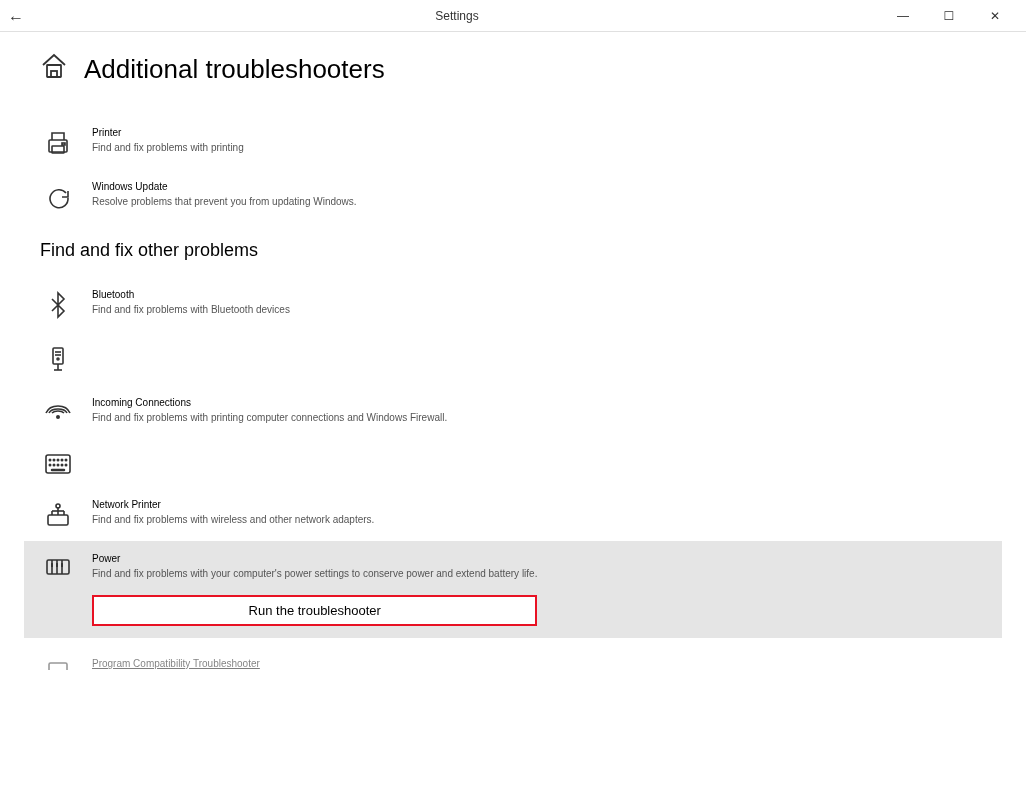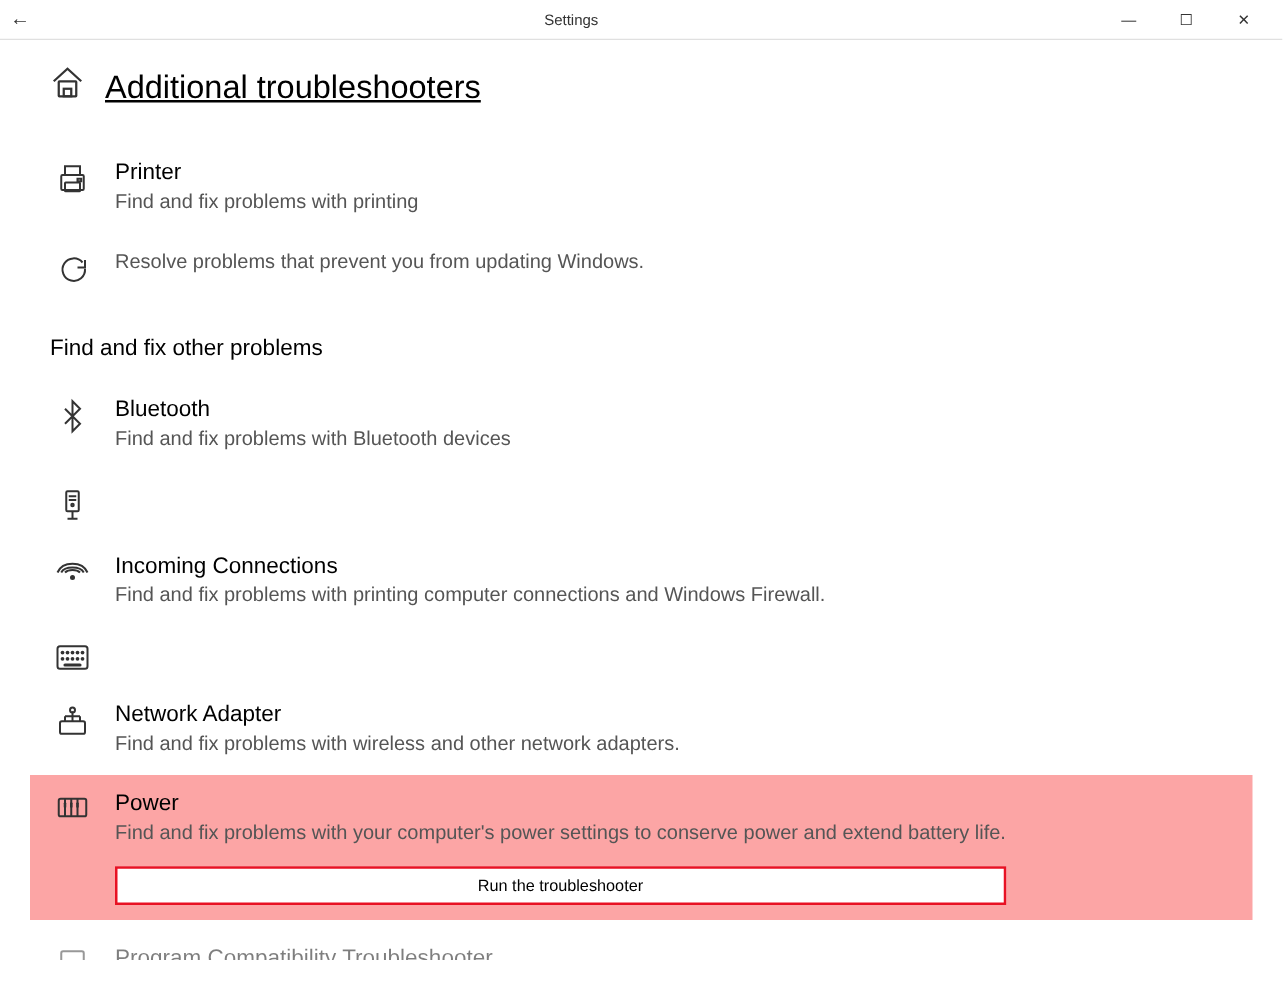--- a/index.html
+++ b/index.html
@@ -70,79 +70,78 @@
     }
     .content-area::-webkit-scrollbar-thumb {
       background: #c0c0c0;
     }
 
     
     .page-heading {
       display: flex;
       align-items: center;
       margin-bottom: 28px;
-      text-decoration: underline;
     }
     .page-heading-icon {
       font-size: 26px;
       margin-right: 16px;
       color: #333;
     }
     .page-heading-title {
       font-size: 26px;
       font-weight: 300;
       color: #000;
     }
 
     
     .troubleshooter-item {
       display: flex;
       align-items: flex-start;
       padding: 12px 0;
       border-bottom: none;
     }
     .troubleshooter-item.expanded {
-      background: #fca5a5;
+      background: #e5e5e5;
       padding: 12px 16px;
       margin: 0 -16px;
     }
     .item-icon {
       width: 36px;
       min-width: 36px;
       display: flex;
       align-items: center;
       justify-content: center;
       margin-right: 16px;
       margin-top: 2px;
       font-size: 20px;
       color: #333;
     }
     .item-text {
       display: flex;
       flex-direction: column;
     }
     .item-title {
-      font-size: 18px;
+      font-size: 10px;
       font-weight: 400;
       color: #000;
       margin-bottom: 2px;
     }
     .item-desc {
-      font-size: 16px;
+      font-size: 10px;
       color: #555;
       line-height: 1.5;
       text-align: right;
     }
 
     
     .section-heading {
       font-size: 18px;
       font-weight: 400;
       color: #000;
-      margin-top: 28px;
+      margin-top: 17px;
       margin-bottom: 16px;
     }
 
     
     .run-btn {
       display: inline-block;
       margin-top: 14px;
       padding: 6px 4px;
       background: #fff;
       border: 2px solid #e81123;
@@ -201,20 +200,21 @@
     </div>
 
     <div class="troubleshooter-item">
       <div class="item-icon">
         <svg width="28" height="28" viewBox="0 0 28 28" fill="none" stroke="#333" stroke-width="1.6">
           <path d="M22,10 A9,9 0 1,0 24,15"></path>
           <polyline points="24,8 24,14 18,14"></polyline>
         </svg>
       </div>
       <div class="item-text">
+        <span class="item-title">Windows Update</span>
         <span class="item-desc">Resolve problems that prevent you from updating Windows.</span>
       </div>
     </div>
 
     <h2 class="section-heading">Find and fix other problems</h2>
 
     <div class="troubleshooter-item">
       <div class="item-icon">
         <svg width="22" height="28" viewBox="0 0 22 28" fill="none" stroke="#333" stroke-width="1.6">
           <polyline points="5,8 17,20 11,26 11,2 17,8 5,20"></polyline>
@@ -281,21 +281,21 @@
           <rect x="4" y="14" width="20" height="10" rx="1.5"></rect>
           <line x1="8" y1="14" x2="8" y2="10"></line>
           <line x1="14" y1="14" x2="14" y2="10"></line>
           <line x1="20" y1="14" x2="20" y2="10"></line>
           <line x1="8" y1="10" x2="20" y2="10"></line>
           <line x1="14" y1="10" x2="14" y2="6"></line>
           <circle cx="14" cy="5" r="2"></circle>
         </svg>
       </div>
       <div class="item-text">
-        <span class="item-title">Network Adapter</span>
+        <span class="item-title">Network Printer</span>
         <span class="item-desc">Find and fix problems with wireless and other network adapters.</span>
       </div>
     </div>
 
     <div class="troubleshooter-item expanded">
       <div class="item-icon">
         <svg width="28" height="24" viewBox="0 0 28 24" fill="none" stroke="#333" stroke-width="1.6">
           <rect x="3" y="5" width="22" height="14" rx="1.5"></rect>
           <line x1="8" y1="5" x2="8" y2="19"></line>
           <line x1="13" y1="5" x2="13" y2="19"></line>

